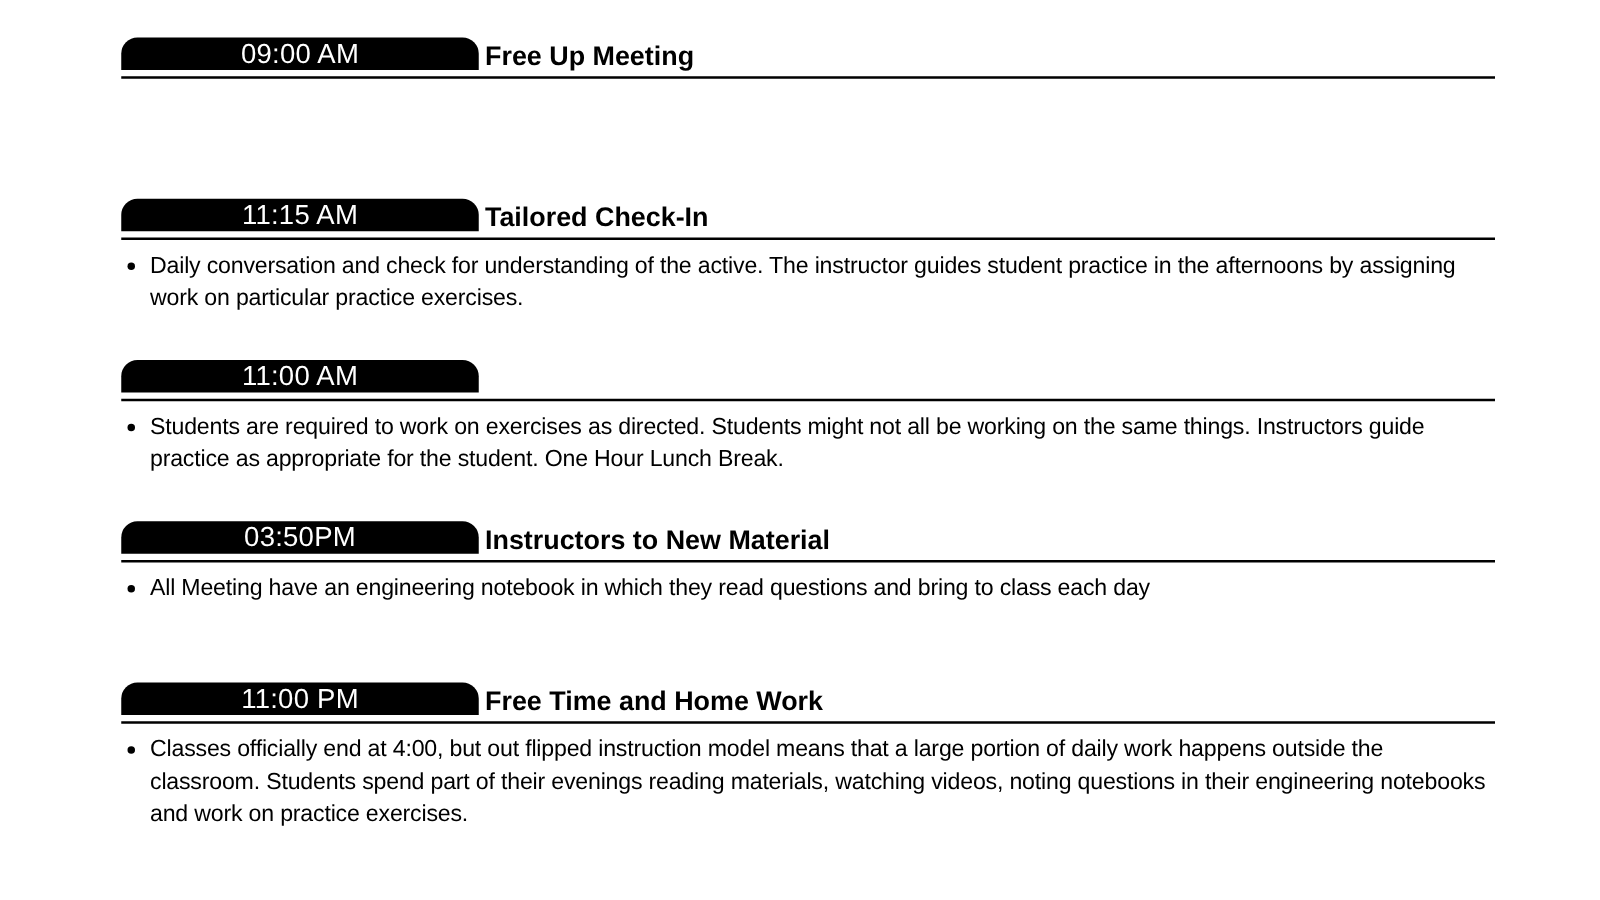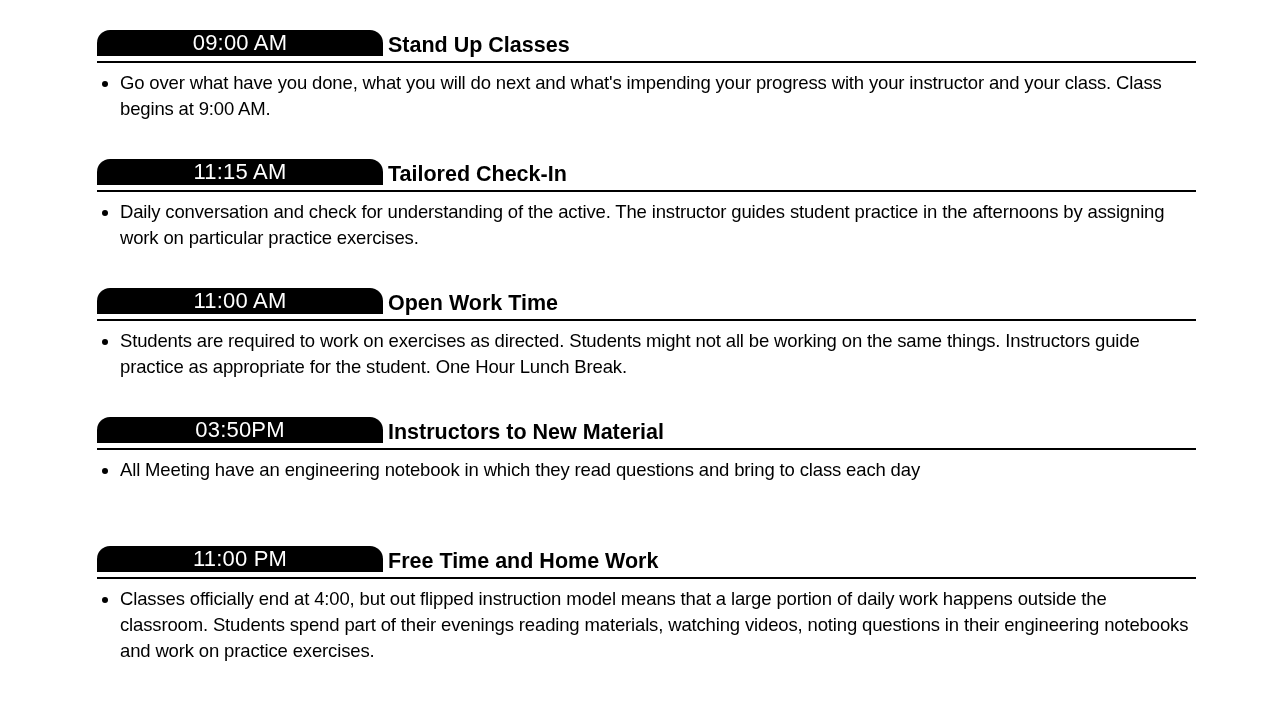--- a/index.html
+++ b/index.html
@@ -61,45 +61,41 @@
 </head>
 <body>
 
 <div class="schedule">
 
   <section class="entry">
     <div class="entry-header">
       <div class="time-pill">
         <span>09:00 AM</span>
       </div>
-      <h2 class="entry-title">Stand Up Classes</h2>
+      <h2 class="entry-title">Free Up Meeting</h2>
     </div>
-    <ul class="entry-desc">
-      <li>Go over what have you done, what you will do next and what's impending your progress with your instructor and your class. Class begins at 9:00 AM.</li>
-    </ul>
   </section>
 
   <section class="entry">
     <div class="entry-header">
       <div class="time-pill">
         <span>11:15 AM</span>
       </div>
       <h2 class="entry-title">Tailored Check-In</h2>
     </div>
     <ul class="entry-desc">
       <li>Daily conversation and check for understanding of the active. The instructor guides student practice in the afternoons by assigning work on particular practice exercises.</li>
     </ul>
   </section>
 
   <section class="entry">
     <div class="entry-header">
       <div class="time-pill">
         <span>11:00 AM</span>
       </div>
-      <h2 class="entry-title">Open Work Time</h2>
     </div>
     <ul class="entry-desc">
       <li>Students are required to work on exercises as directed. Students might not all be working on the same things. Instructors guide practice as appropriate for the student. One Hour Lunch Break.</li>
     </ul>
   </section>
 
   <section class="entry">
     <div class="entry-header">
       <div class="time-pill">
         <span>03:50PM</span>

